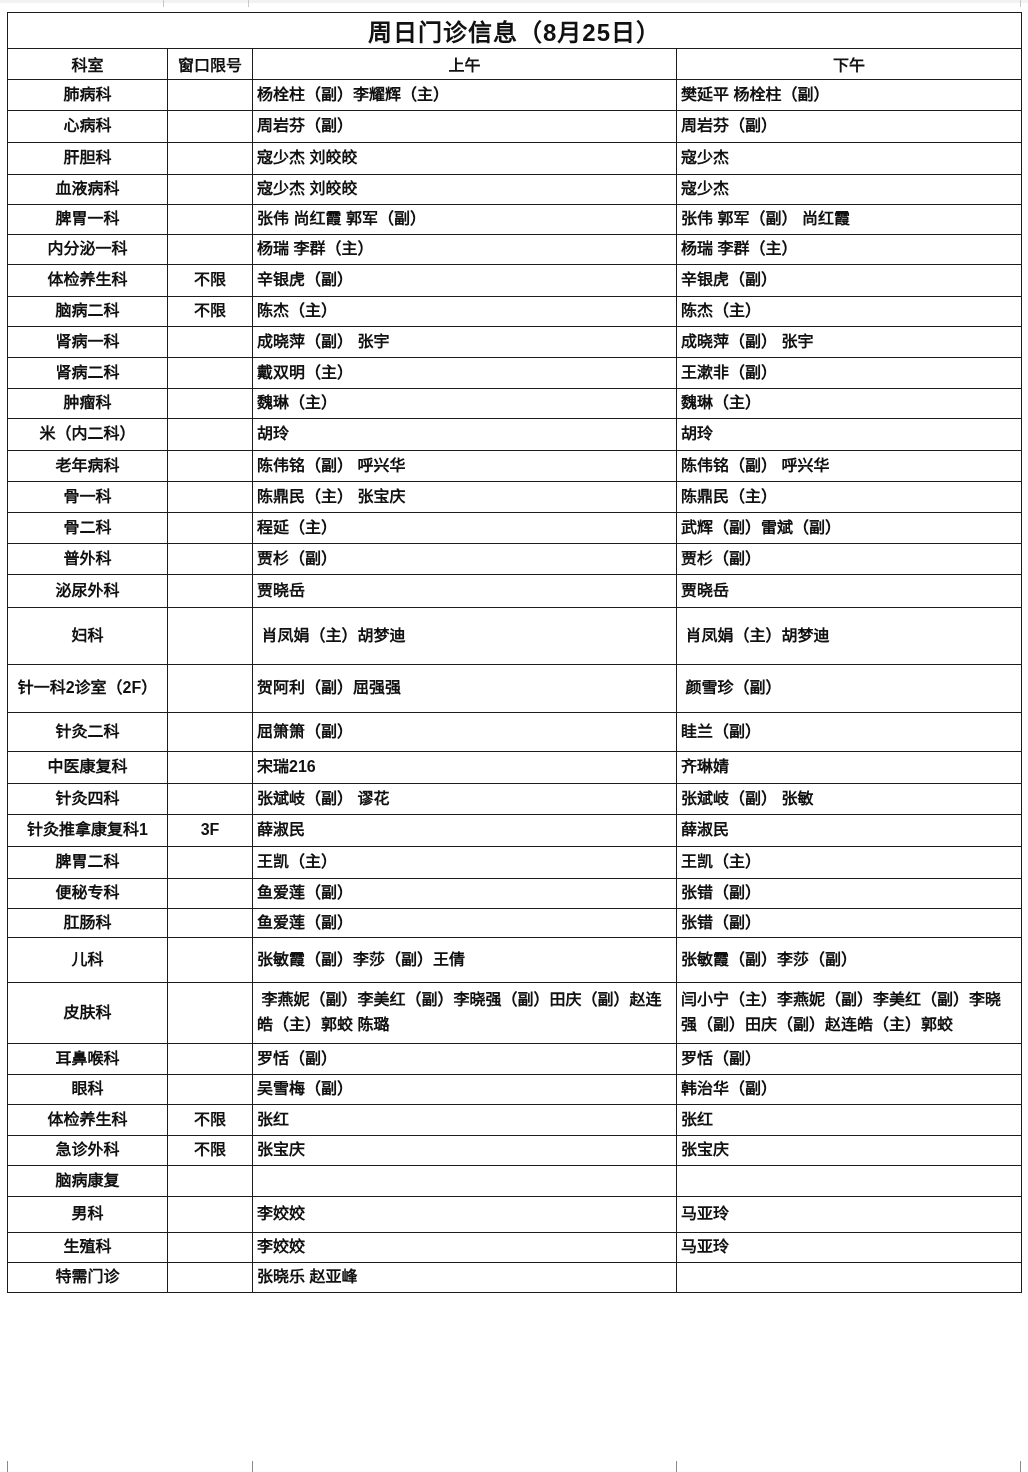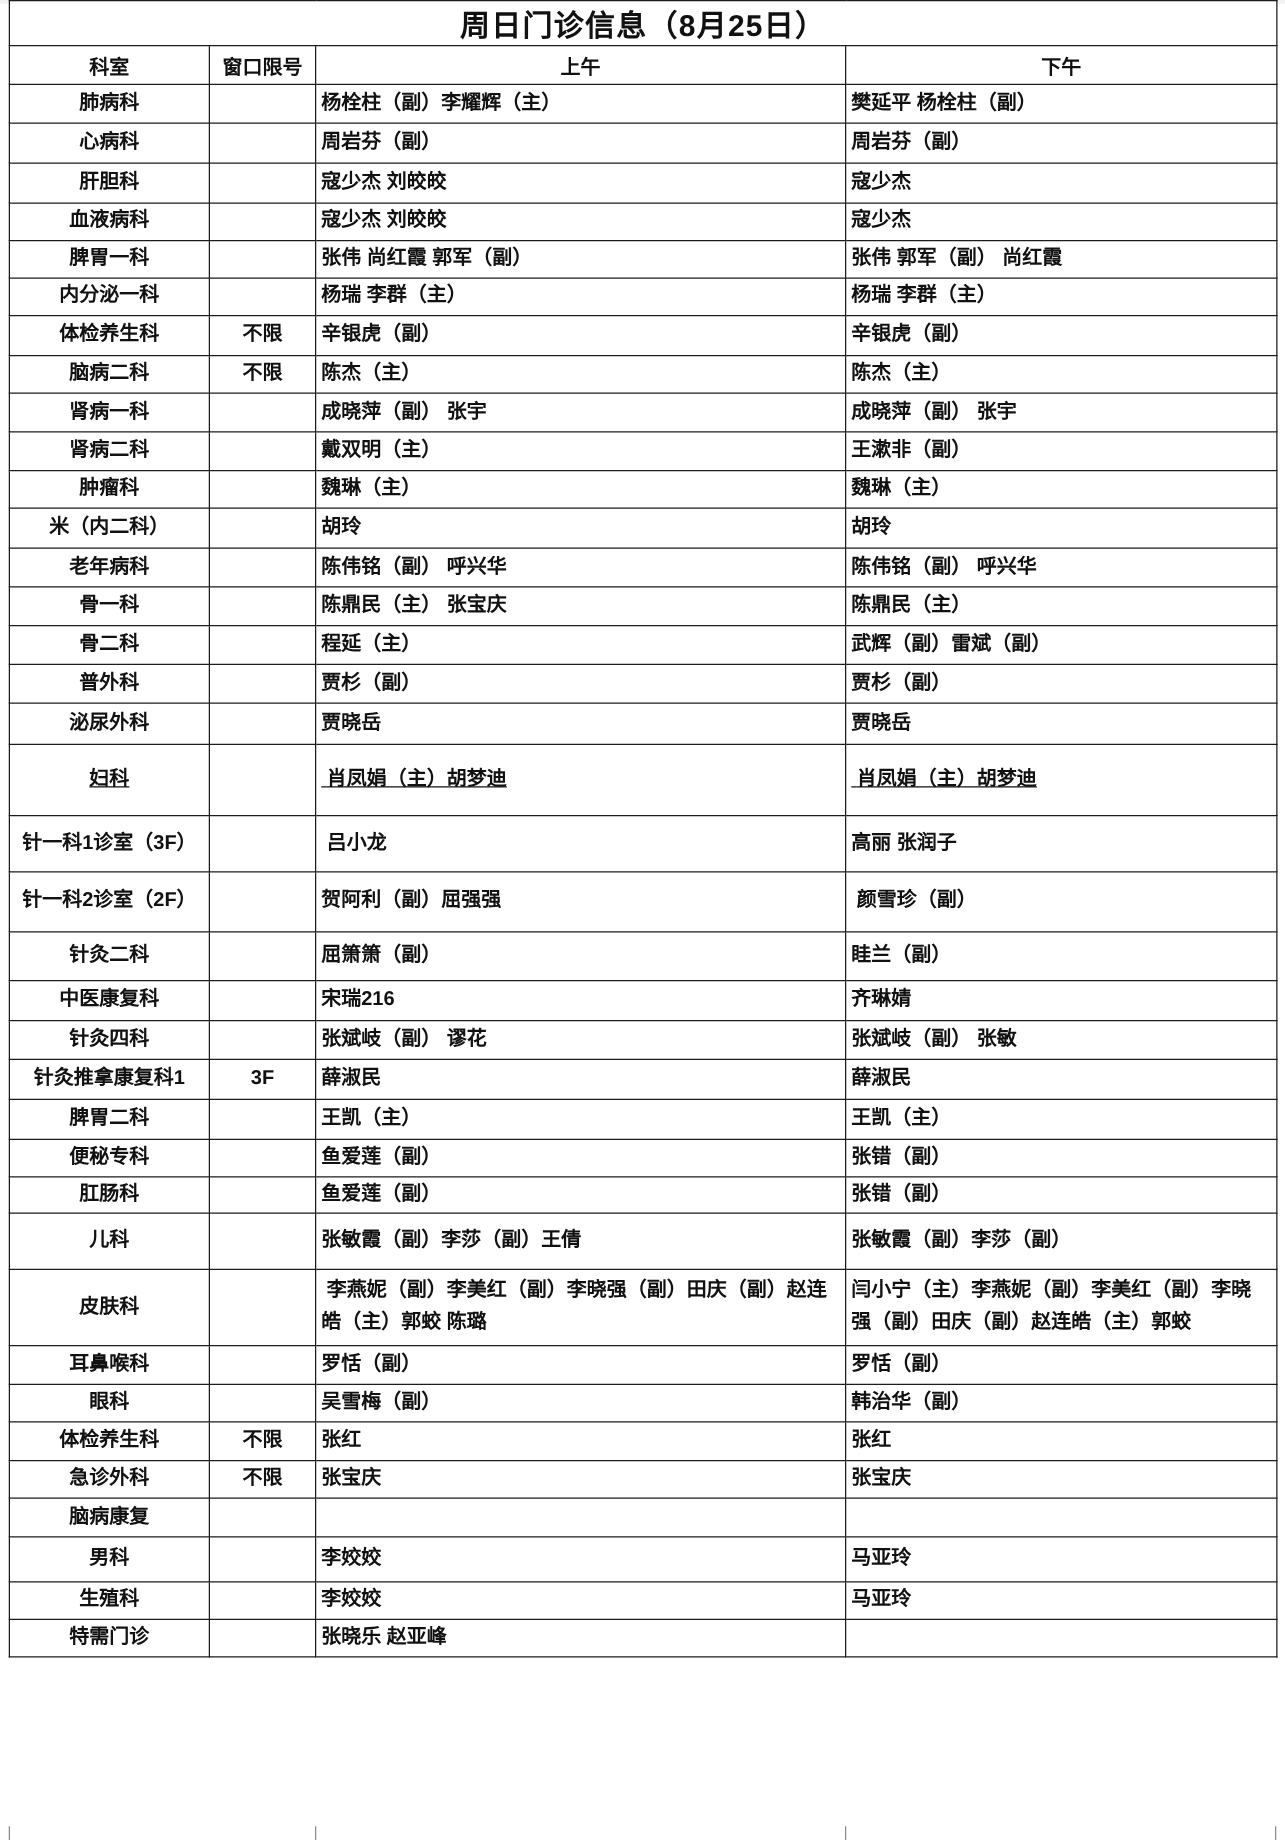--- a/index.html
+++ b/index.html
@@ -21,21 +21,21 @@
     background: #f2f2f2;
   }
   .grid-stub {
     position: absolute; width: 1px; background: #c9c9c9;
   }
   .grid-stub.dark { background: #8a8a8a; }
 
   table.sheet {
     position: absolute;
     left: 7px;
-    top: 0;
+    top: 12px;
     width: 1014px;
     border-collapse: collapse;
     table-layout: fixed;
   }
   .sheet td, .sheet th {
     border: 1px solid #1c1c1c;
     padding: 0;
     vertical-align: middle;
     background: #fff;
   }
@@ -187,31 +187,25 @@
     <td class="cell quota"></td>
     <td class="cell am">贾杉（副）</td>
     <td class="cell pm">贾杉（副）</td>
   </tr>
       <tr style="height: 33px;">
     <td class="cell dept">泌尿外科</td>
     <td class="cell quota"></td>
     <td class="cell am">贾晓岳</td>
     <td class="cell pm">贾晓岳</td>
   </tr>
-      <tr style="height: 57px; text-decoration: underline;">
+      <tr style="height: 57px;">
     <td class="cell dept">妇科</td>
     <td class="cell quota"></td>
     <td class="cell am"> 肖凤娟（主）胡梦迪</td>
     <td class="cell pm"> 肖凤娟（主）胡梦迪</td>
-  </tr>
-      <tr style="height: 45px;">
-    <td class="cell dept">针一科1诊室（3F）</td>
-    <td class="cell quota"></td>
-    <td class="cell am"> 吕小龙</td>
-    <td class="cell pm">高丽 张润子</td>
   </tr>
       <tr style="height: 48px;">
     <td class="cell dept">针一科2诊室（2F）</td>
     <td class="cell quota"></td>
     <td class="cell am">贺阿利（副）屈强强</td>
     <td class="cell pm"> 颜雪珍（副）</td>
   </tr>
       <tr style="height: 39px;">
     <td class="cell dept">针灸二科</td>
     <td class="cell quota"></td>

